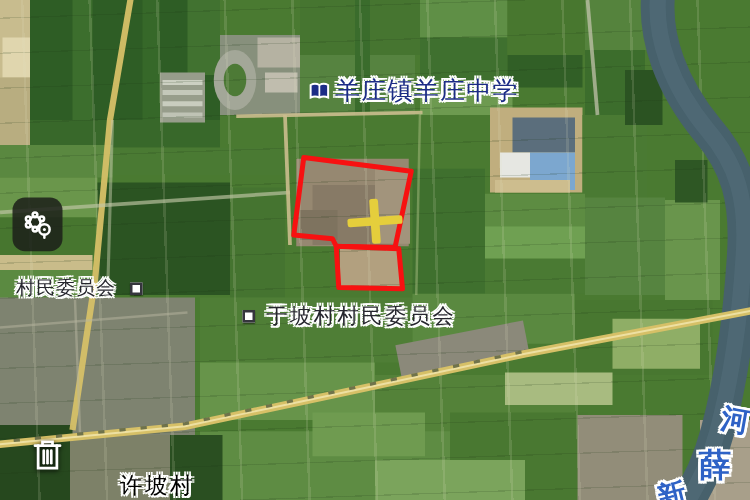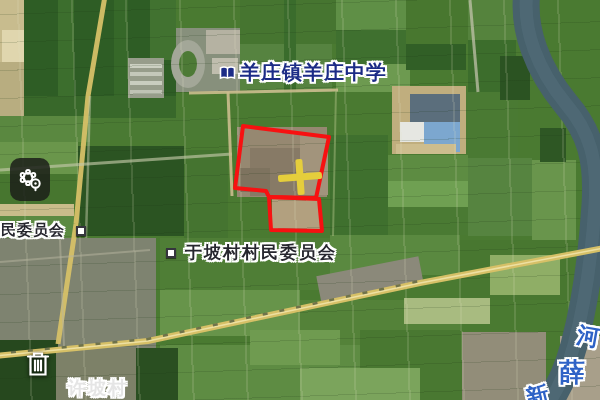--- a/index.html
+++ b/index.html
@@ -8,33 +8,33 @@
   #stage *{box-sizing:border-box;}
   .patch{position:absolute;}
   .village{background-image:
      repeating-linear-gradient(2deg, rgba(255,255,255,.16) 0 3px, rgba(0,0,0,0) 3px 8px),
      repeating-linear-gradient(92deg, rgba(55,58,48,.22) 0 4px, rgba(0,0,0,0) 4px 10px);}
   #fieldlines{position:absolute;left:-20px;top:-20px;width:660px;height:460px;opacity:.45;
      pointer-events:none;background-image:
      repeating-linear-gradient(88deg, rgba(0,0,0,0) 0 52px, rgba(225,225,195,.35) 52px 54px),
      repeating-linear-gradient(358deg, rgba(0,0,0,0) 0 27px, rgba(30,55,22,.35) 27px 28px);}
   svg.layer{position:absolute;left:0;top:0;pointer-events:none;}
-  .maplabel{position:absolute;font-weight:bold;white-space:nowrap;
+  .maplabel{position:absolute;font-weight:normal;white-space:nowrap;
      text-shadow:-2px -2px 0 #fff,2px -2px 0 #fff,-2px 2px 0 #fff,2px 2px 0 #fff,
-                 0 -2px 0 #fff,0 2px 0 #fff,-2px 0 0 #fff,2px 0 0 #fff;}
+                 0 -2px 0 #fff,0 2px 0 #fff,-2px 0 0 #fff,2px 0 0 #fff;margin-left:28px;}
   .row{display:flex;align-items:center;}
   .sqmarker{width:10px;height:10px;background:#fff;border:2px solid #35353d;
      box-shadow:0 1px 1px rgba(0,0,0,.5);flex:0 0 auto;}
   #label-school{left:219px;top:59px;font-size:20px;color:#1c2c86;letter-spacing:1px;}
   #label-school .row{gap:4px;}
   #label-committee{left:166px;top:241px;font-size:17px;color:#26262e;letter-spacing:2px;}
   #label-committee .row{gap:9px;text-align:center;}
   #label-partial{left:-15px;top:221px;font-size:15px;color:#26262e;letter-spacing:1px;}
   #label-partial .row{gap:11px;}
-  #label-xupo{left:68px;top:376px;font-size:18px;color:#e5e5e5;letter-spacing:2px;}
+  #label-xupo{left:68px;top:376px;font-size:18px;color:#000000;letter-spacing:2px;}
   .riverchar{position:absolute;font-weight:bold;color:#2e62c6;
      text-shadow:-2px -2px 0 #fff,2px -2px 0 #fff,-2px 2px 0 #fff,2px 2px 0 #fff,
                  0 -2px 0 #fff,0 2px 0 #fff,-2px 0 0 #fff,2px 0 0 #fff;}
   #river-he{left:577px;top:321px;font-size:23px;transform:rotate(10deg);}
   #river-xue{left:559px;top:355px;font-size:26px;}
   #river-xin{left:526px;top:381px;font-size:23px;transform:rotate(-14deg);}
   #layers-btn{position:absolute;left:10px;top:158px;width:40px;height:43px;border:none;
      background:rgba(28,31,26,.86);border-radius:10px;display:flex;align-items:center;
      justify-content:center;cursor:pointer;padding:0;}
   #trash-btn{position:absolute;left:23px;top:349px;width:30px;height:32px;background:none;

